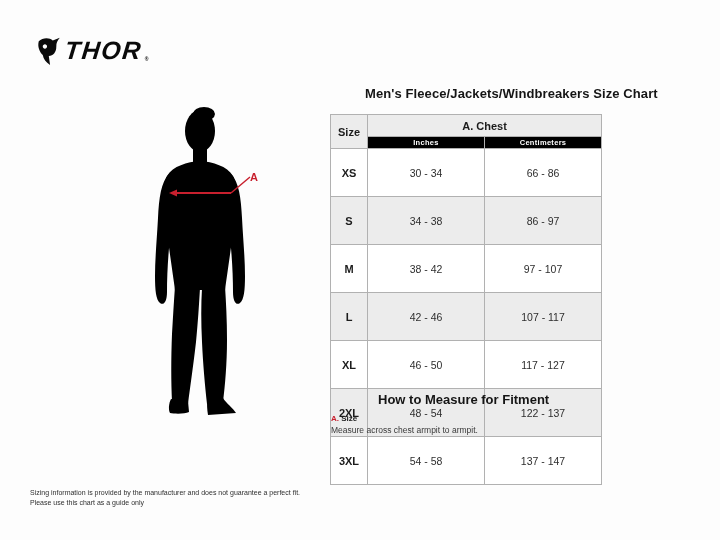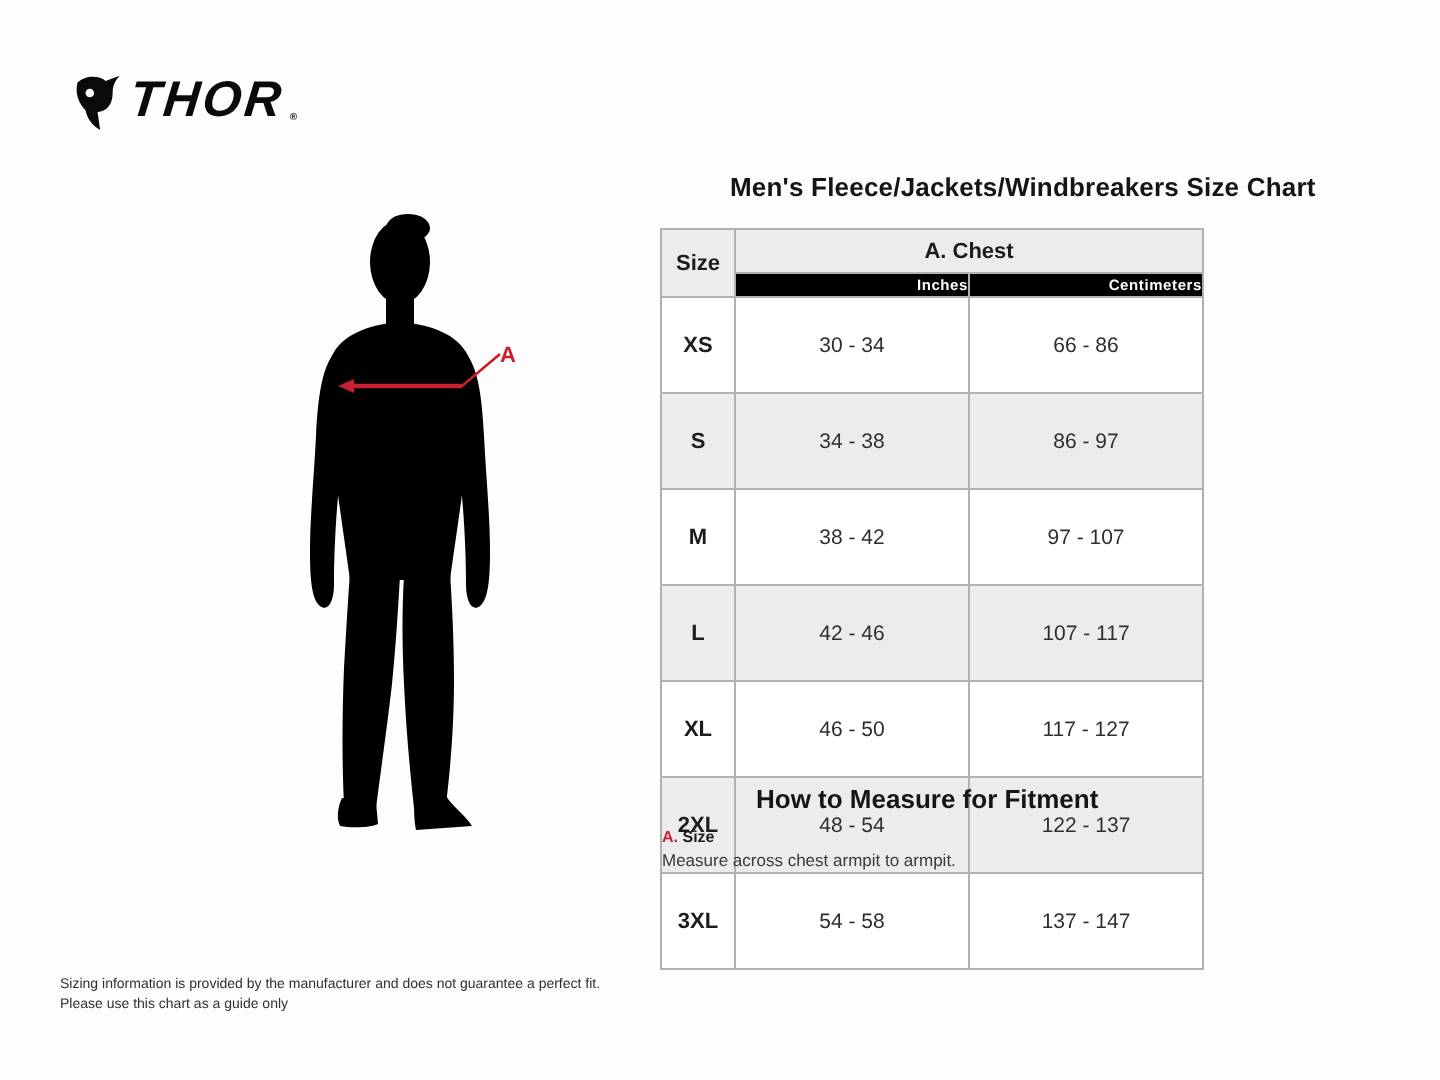--- a/index.html
+++ b/index.html
@@ -19,21 +19,21 @@
 
   
   .chart-title { left:330px; top:86px; font-size:13px; font-weight:bold; color:#151515; letter-spacing:0.1px;margin-left:35px; }
 
   .size-table-wrap { left:330px; top:114px; width:272px; }
   table { width:100%; border-collapse:collapse; table-layout:fixed;padding-left:20px; }
   th, td { border:1px solid #b1b1b1; text-align:center; vertical-align:middle; }
   col.c-size { width:37px; }
   th.size-head { background:#ececec; font-size:11px; font-weight:bold; color:#1c1c1c; }
   th.group-head { background:#ececec; font-size:11px; font-weight:bold; color:#1c1c1c; height:22px; }
-  th.unit-head { background:#000; color:#fff; font-size:7.5px; font-weight:bold; height:12px; letter-spacing:0.3px;text-align:right; }
+  th.unit-head { background:#000; color:#fff; font-size:7.5px; font-weight:bold; height:12px; letter-spacing:0.3px; }
   tbody td { height:48px; font-size:10.5px; color:#2e2e2e; background:#fff; }
   tbody td.size-cell { font-weight:bold; font-size:11px; color:#1c1c1c; }
   tbody tr.alt td { background:#ececec; }
 
   .howto-heading { left:330px; top:392px; font-size:13px; font-weight:bold; color:#151515;margin-left:48px; }
   .measure-key { left:331px; top:414px; font-size:8px; font-weight:bold; color:#1c1c1c; }
   .measure-key .red { color:#c8202e; }
   .measure-desc { left:331px; top:425px; font-size:8.5px; color:#3a3a3a; }
 
   .footer-note { left:30px; top:488px; font-size:7px; color:#2f2f2f; line-height:9.5px; }

